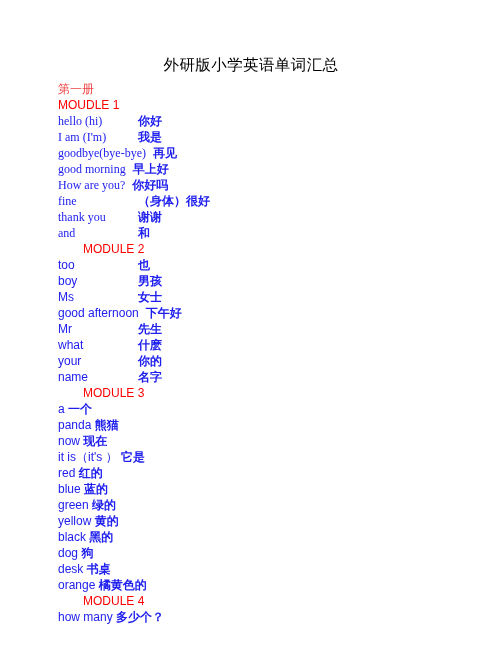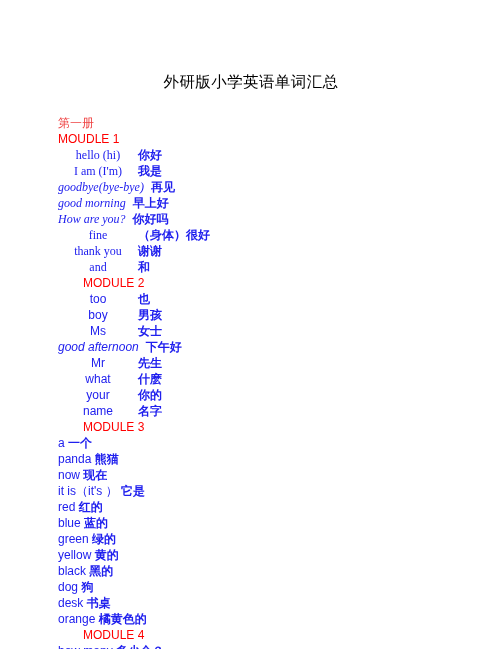--- a/index.html
+++ b/index.html
@@ -19,21 +19,21 @@
   .page {
     position: relative;
     width: 502px;
     height: 649px;
     background: #ffffff;
     box-sizing: border-box;
     padding: 0;
   }
 
   .doc-title {
-    margin: 17px;
+    margin: 0;
     padding: 0;
     font-family: "Liberation Serif", "DejaVu Serif", serif;
     font-size: 15.5px;
     font-weight: normal;
     color: #000000;
     text-align: center;
     line-height: 20px;
     padding-top: 55px;
     letter-spacing: 0.4px;
   }
@@ -71,37 +71,35 @@
   }
   .entry.serif {
     font-family: "Liberation Serif", "DejaVu Serif", serif;
   }
   .entry.sans {
     font-family: "Liberation Sans", "DejaVu Sans", sans-serif;
   }
 
   .entry .term {
     display: inline;
-    text-align: center;
   }
   .entry .gloss {
     display: inline;
     font-weight: bold;
   }
 
   
   .entry.tabbed .term {
     display: inline-block;
     width: 80px;
     vertical-align: baseline;
   }
   .entry.tabbed.wide .term {
     width: auto;
     padding-right: 7px;
-    font-style: italic;
   }
 </style>
 </head>
 <body>
 
 <div class="page">
 
   <h1 class="doc-title">外研版小学英语单词汇总</h1>
 
   <div class="content">

